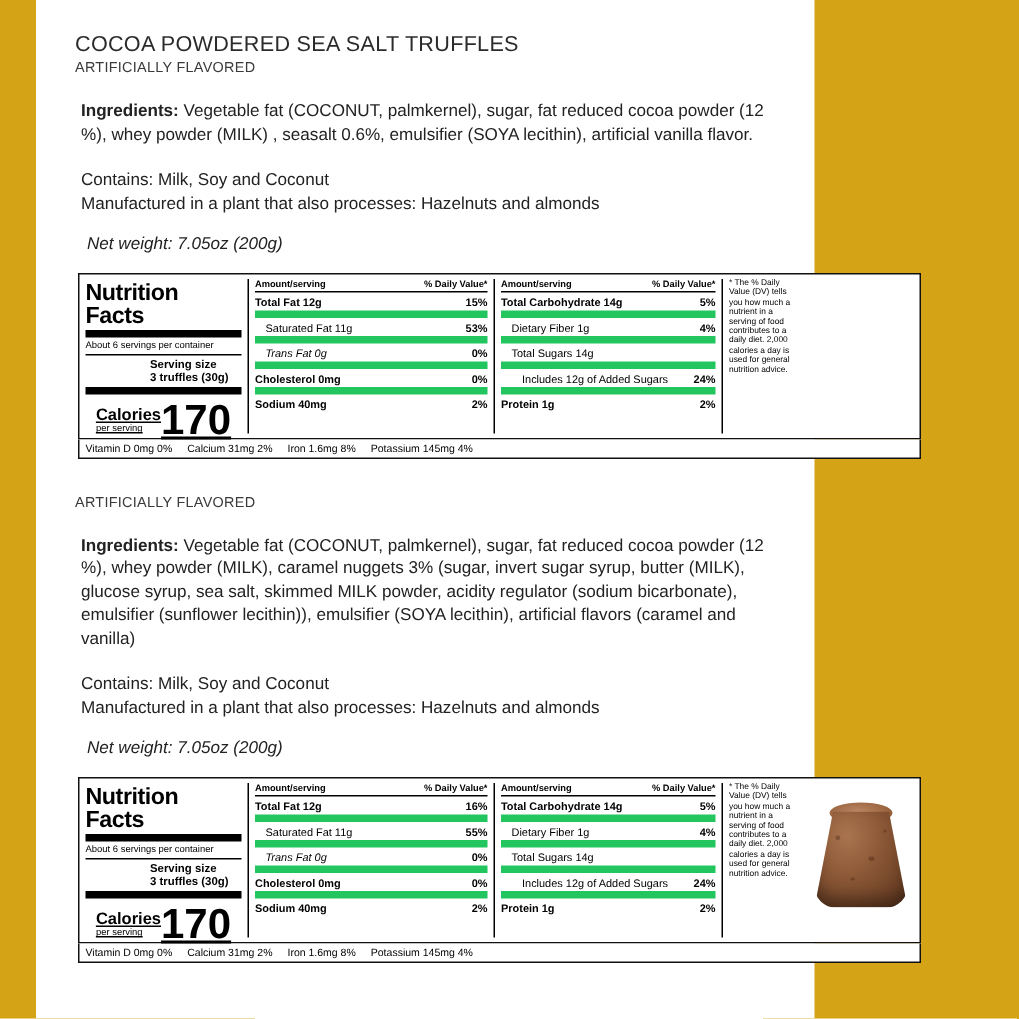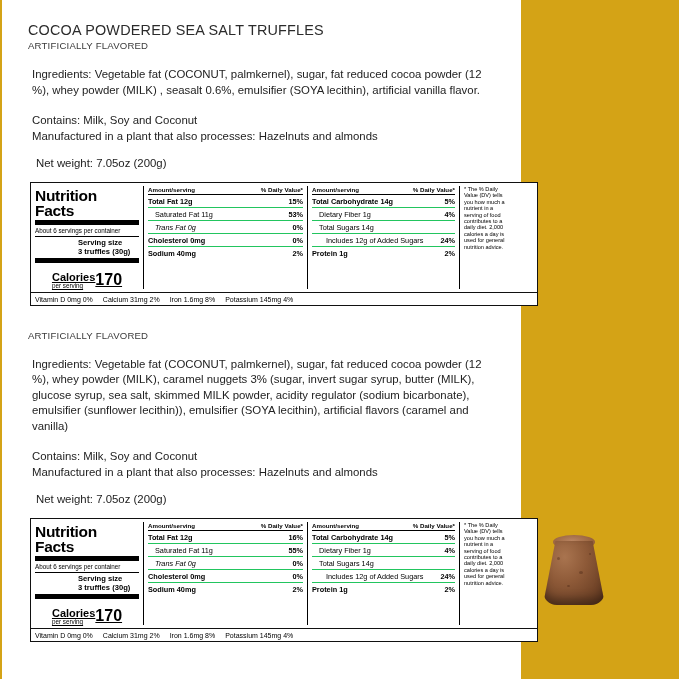--- a/index.html
+++ b/index.html
@@ -9,21 +9,21 @@
   body {
     width: 679px;
     height: 679px;
     background: #d4a316;
     font-family: "Liberation Sans", sans-serif;
     overflow: hidden;
     position: relative;
   }
   .page {
     position: absolute;
-    left: 2px;
+    left: 24px;
     top: 0;
     width: 519px;
     height: 679px;
     background: #ffffff;
   }
   .inner {
     padding: 22px 24px 0 26px;
   }
 
   
@@ -41,44 +41,45 @@
     color: #3a3a3a;
     margin: 0 0 16px 0;
   }
   .para {
     font-size: 11.4px;
     line-height: 15.5px;
     color: #222;
     margin: 0 0 14px 0;
     padding-left: 4px;
   }
-  .para b { font-weight: normal; }
+  .para b { font-weight: bold; }
   .contains {
     font-size: 11.4px;
     line-height: 16px;
     color: #222;
     padding-left: 4px;
     margin-bottom: 13px;
   }
   .contains .lbl { font-weight: normal; }
   .netwt {
     font-size: 11.4px;
     color: #222;
     padding-left: 8px;
     margin-bottom: 13px;
+    font-style: italic;
   }
 
   
   .nf {
     border: 1px solid #111;
     display: flex;
     padding: 3px 4px 3px 4px;
     background: #fff;
     box-sizing: border-box;
-    width: 508px;
+    width: 562px;
     margin-left: 2px;
   }
   .nf-left {
     width: 108px;
     padding-right: 4px;
     box-sizing: border-box;
   }
   .nf-title {
     font-family: "Liberation Sans", sans-serif;
     font-weight: bold;
@@ -122,21 +123,21 @@
     color: #000;
   }
   .nf-cal-sub {
     font-size: 6.3px;
     font-weight: normal;
     line-height: 7px;
     color: #000;
   }
   .nf-cal-val {
     font-weight: bold;
-    font-size: 16px;
+    font-size: 28px;
     line-height: 18px;
     color: #000;
   }
 
   .nf-col {
     border-left: 1px solid #000;
     padding: 0 4px;
     box-sizing: border-box;
   }
   .nf-col.c1 { width: 164px; }
@@ -150,21 +151,21 @@
     font-weight: bold;
     color: #000;
     border-bottom: 1px solid #000;
     padding-bottom: 1px;
   }
   .nf-line {
     display: flex;
     justify-content: space-between;
     font-size: 7.3px;
     color: #000;
-    border-bottom: 1px solid #22c55e;
+    border-bottom: 5px solid #22c55e;
     padding: 1.5px 0 1.5px 0;
     line-height: 9px;
   }
   .nf-line.last { border-bottom: none; align-items: center; }
   .nf-line .nm { white-space: nowrap; }
   .nf-line .dv { font-weight: bold; }
   .bold { font-weight: bold; }
   .ind1 { padding-left: 7px; }
   .ind2 { padding-left: 14px; }
   .ital { font-style: italic; }

